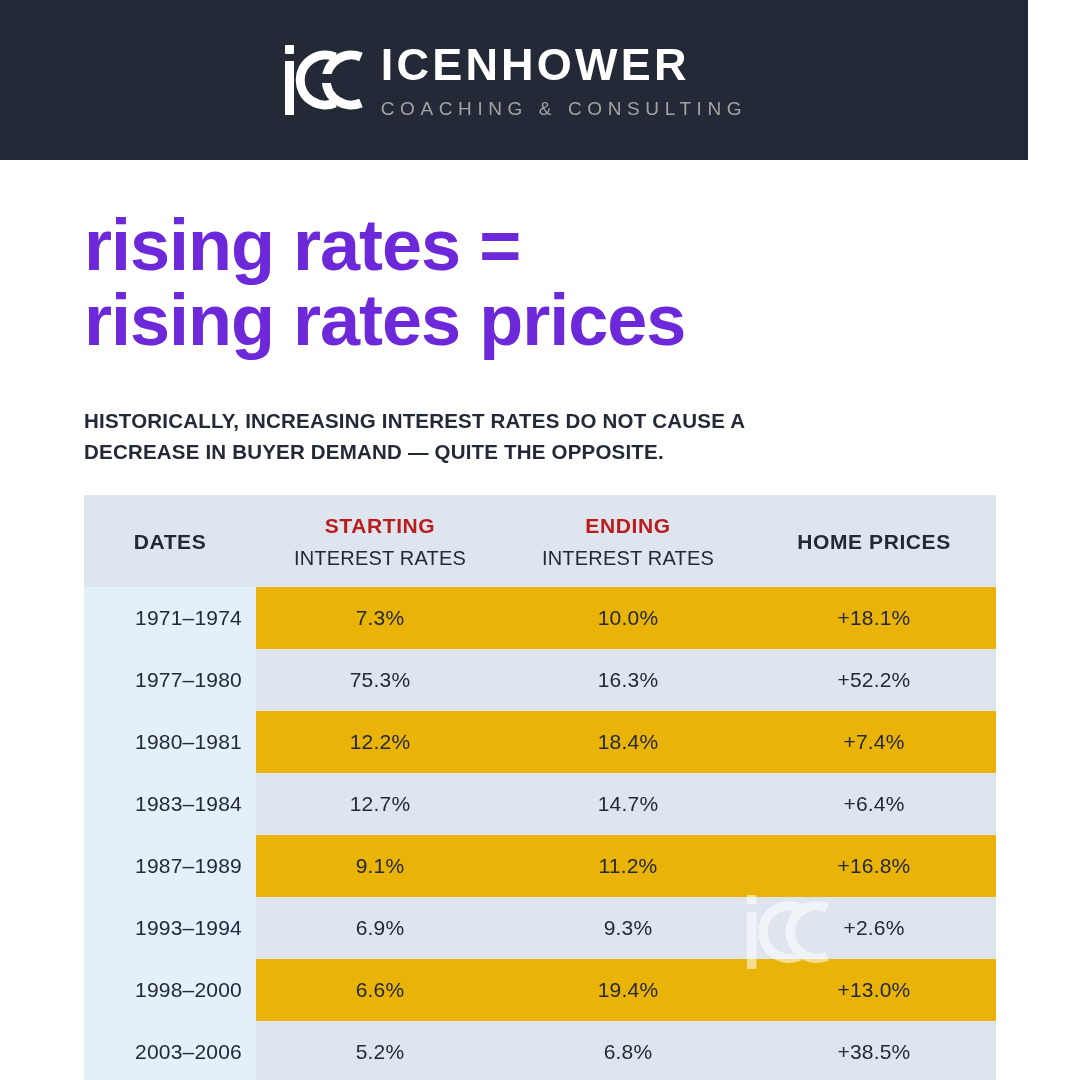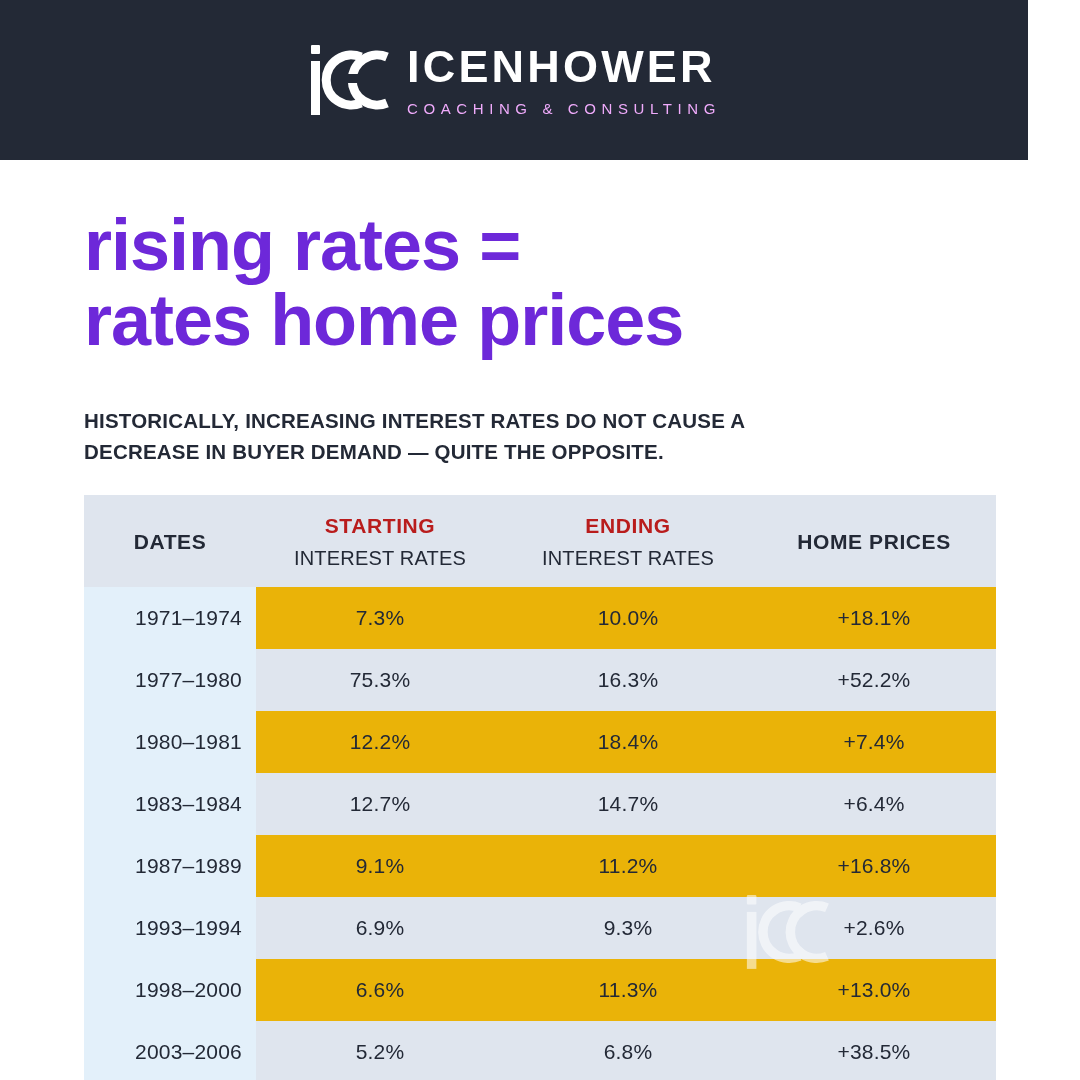--- a/index.html
+++ b/index.html
@@ -47,22 +47,22 @@
     justify-content: center;
   }
   .brand-title {
     color: #ffffff;
     font-size: 45px;
     font-weight: bold;
     letter-spacing: 3.2px;
     line-height: 1;
   }
   .brand-sub {
-    color: #f0abfc;
-    font-size: 15px;
+    color: #a3a3a3;
+    font-size: 19px;
     letter-spacing: 5.6px;
     line-height: 1;
     margin-top: 12px;
   }
 
   
   .content {
     padding: 0 84px;
   }
   .headline {
@@ -180,21 +180,21 @@
         <span class="brand-title">ICENHOWER</span>
         <span class="brand-sub">COACHING &amp; CONSULTING</span>
       </span>
     </div>
   </div>
 
   <div class="content">
 
     <h1 class="headline">
       <span class="line">rising rates =</span>
-      <span class="line">rates home prices</span>
+      <span class="line">rising rates prices</span>
     </h1>
 
     <p class="subhead">HISTORICALLY, INCREASING INTEREST RATES DO NOT CAUSE A DECREASE IN BUYER DEMAND — QUITE THE OPPOSITE.</p>
 
     <div class="table-wrap">
       <table class="data">
         <colgroup>
           <col class="c-dates">
             <col class="c-start">
             <col class="c-end">
@@ -251,21 +251,21 @@
           </tr>
           <tr class="even">
             <td class="dates-cell">1993–1994</td>
             <td class="val">6.9%</td>
             <td class="val">9.3%</td>
             <td class="val">+2.6%</td>
           </tr>
           <tr class="odd">
             <td class="dates-cell">1998–2000</td>
             <td class="val">6.6%</td>
-            <td class="val">11.3%</td>
+            <td class="val">19.4%</td>
             <td class="val">+13.0%</td>
           </tr>
           <tr class="even">
             <td class="dates-cell">2003–2006</td>
             <td class="val">5.2%</td>
             <td class="val">6.8%</td>
             <td class="val">+38.5%</td>
           </tr>
 
         </tbody>

